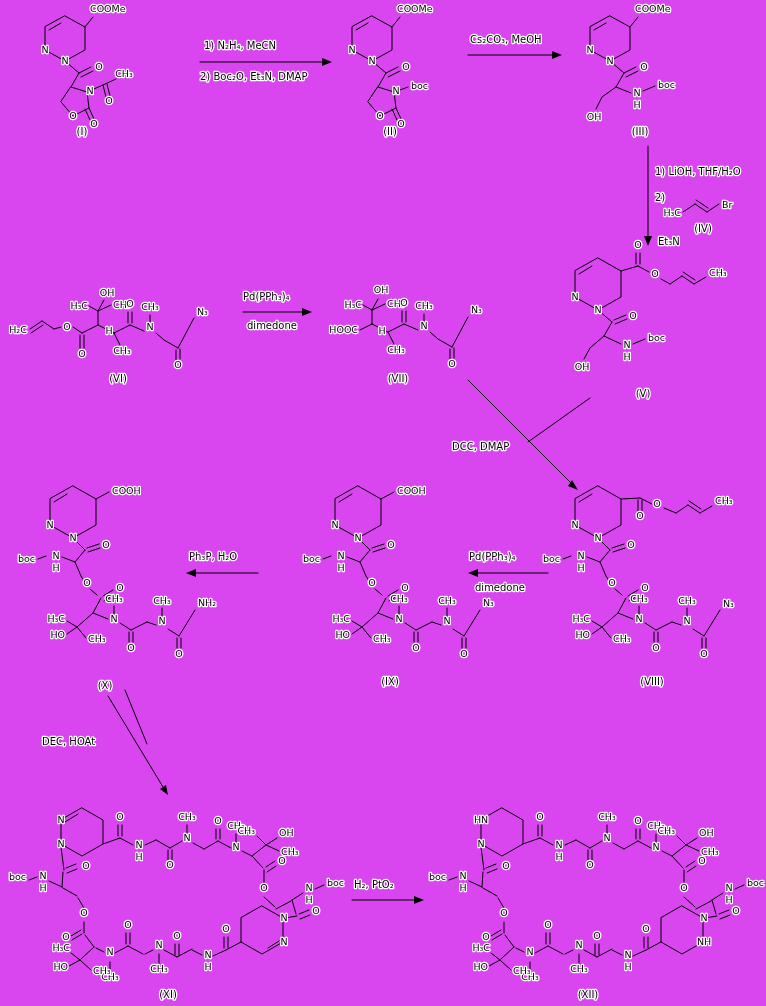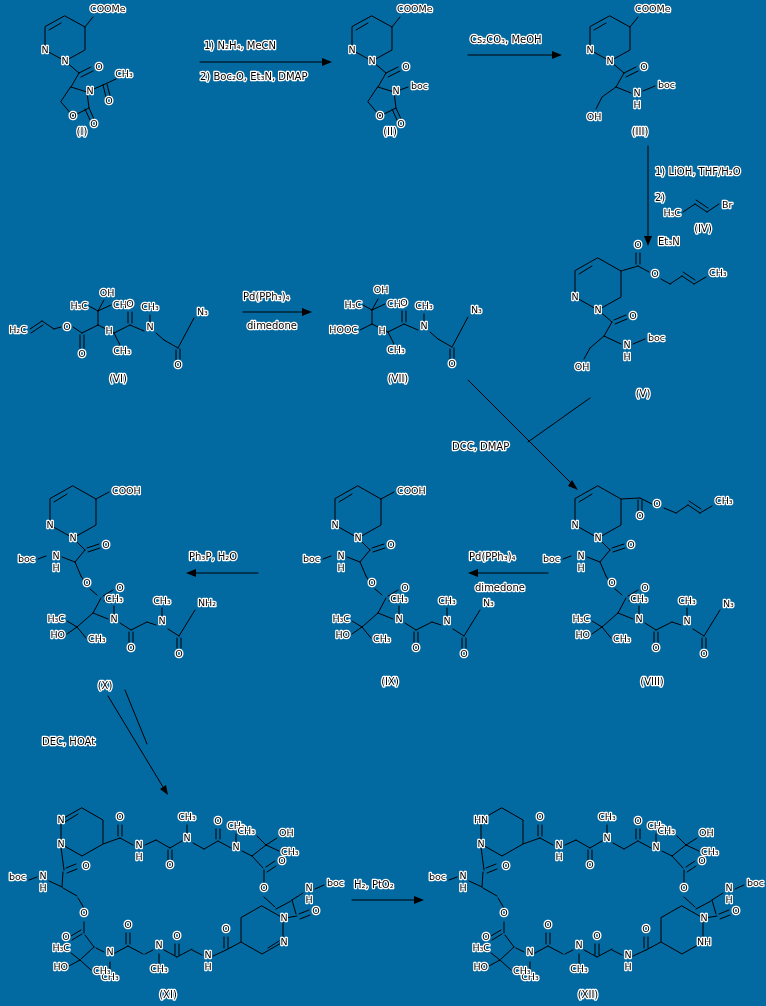--- a/index.html
+++ b/index.html
@@ -1,16 +1,16 @@
 <!DOCTYPE html>
 <html><head>
 <meta charset="utf-8">
 <style>
   html,body{margin:0;padding:0;background:#fff;}
-  .canvas{position:relative;width:766px;height:1006px;background:#0369a1;overflow:hidden;text-align:right;}
+  .canvas{position:relative;width:766px;height:1006px;background:#d946ef;overflow:hidden;text-align:right;}
   svg{display:block;}
   svg text{font-family:"DejaVu Sans",sans-serif;font-size:9.5px;fill:#000;text-anchor:middle;
            paint-order:stroke;stroke:#ffffff;stroke-width:2.5px;stroke-linejoin:round;}
   svg text.s{text-anchor:start;}
   svg text.e{text-anchor:end;}
   svg text.cap{font-size:10px;}
   svg text.rg{font-size:10px;text-anchor:start;}
   svg path{stroke:#000000;stroke-width:1;fill:none;stroke-linecap:round;}
   svg polygon{fill:#000000;stroke:none;}
 </style>

